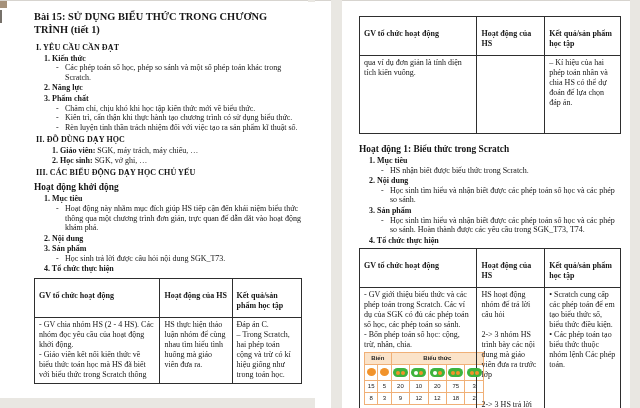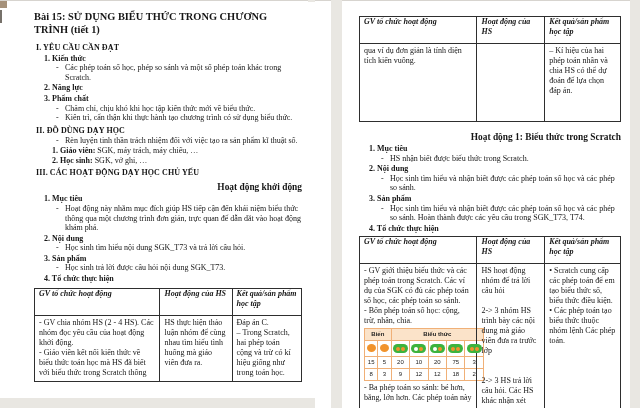--- a/index.html
+++ b/index.html
@@ -28,27 +28,27 @@
 
   
   .title{font-size:10.4px;font-weight:700;line-height:1.25;margin:2px 0 7px 0}
   .blk{font-size:8px;line-height:9.6px}
   .h1{font-weight:700;margin:3px 0 1px 2px;letter-spacing:.1px}
   .num{font-weight:700;margin:1px 0 0 10px}
   .inline{margin:0 0 0 18px}
   .inline b{font-weight:700}
   .bullet{margin-left:22px;padding-left:9px;position:relative}
   .bullet::before{content:"-";position:absolute;left:0;top:0}
-  .center{font-weight:700;text-align:right;font-size:9.4px;margin:5px 0 2px 0}
+  .center{font-weight:700;text-align:left;font-size:9.4px;margin:5px 0 2px 0}
 
   
   .acttab{border-collapse:collapse;width:100%;table-layout:fixed}
   .acttab th,.acttab td{border:1px solid #2e2e2e;vertical-align:top;
       padding:2px 4px 3px 4px;font-size:8px;line-height:10px;text-align:left}
-  .acttab th{font-weight:700;font-style:italic;padding-top:0;padding-bottom:6px}
+  .acttab th{font-weight:700;padding-top:12px;padding-bottom:6px}
   .t1{margin-top:4px}
   .t2{margin-top:10px}
   .t3{margin-top:3px;margin-bottom:4px}
   .pre{white-space:pre-line}
 
   
   .figwrap{margin:2px 0 2px 0}
   .figtab{border-collapse:collapse;table-layout:fixed;width:120px;
       font-family:"Liberation Sans",sans-serif}
   .figtab td{border:1px solid #f0b077;text-align:center;vertical-align:middle;
@@ -80,30 +80,29 @@
   <div class="page page-l">
     <div class="title">Bài 15: SỬ DỤNG BIỂU THỨC TRONG CHƯƠNG TRÌNH (tiết 1)</div>
     <div>
         <div class="blk h1">I.      YÊU CẦU CẦN ĐẠT</div>
         <div class="blk num">1.  Kiến thức</div>
         <div class="blk bullet">Các phép toán số học, phép so sánh và một số phép toán khác trong Scratch.</div>
         <div class="blk num">2.  Năng lực</div>
         <div class="blk num">3.  Phẩm chất</div>
         <div class="blk bullet">Chăm chỉ, chịu khó khi học tập kiến thức mới về biểu thức.</div>
         <div class="blk bullet">Kiên trì, cẩn thận khi thực hành tạo chương trình có sử dụng biểu thức.</div>
+        <div class="blk bullet">Rèn luyện tinh thần trách nhiệm đối với việc tạo ra sản phẩm kĩ thuật số.</div>
         <div class="blk h1">II.     ĐỒ DÙNG DẠY HỌC</div>
-        <div class="blk bullet">Rèn luyện tinh thần trách nhiệm đối với việc tạo ra sản phẩm kĩ thuật số.</div>
         <div class="blk inline"><b>1.  Giáo viên:</b><span> SGK, máy trách, máy chiếu, …</span></div>
         <div class="blk inline"><b>2.  Học sinh:</b><span> SGK, vở ghi, …</span></div>
-        <div class="blk h1">III.    CÁC HOẠT ĐỘNG DẠY HỌC CHỦ YẾU</div>
+        <div class="blk h1">III.    CÁC BIỂU ĐỘNG DẠY HỌC CHỦ YẾU</div>
         <div class="blk center">Hoạt động khởi động</div>
         <div class="blk num">1.  Mục tiêu</div>
         <div class="blk bullet">Hoạt động này nhằm mục đích giúp HS tiếp cận đến khái niệm biểu thức thông qua một chương trình đơn giản, trực quan để dẫn dắt vào hoạt động khám phá.</div>
         <div class="blk num">2.  Nội dung</div>
-        <div class="blk bullet">Học sinh tìm hiểu nội dung SGK_T73 và trả lời câu hỏi.</div>
         <div class="blk num">3.  Sản phẩm</div>
         <div class="blk bullet">Học sinh trả lời được câu hỏi nội dung SGK_T73.</div>
         <div class="blk num">4.  Tổ chức thực hiện</div>
       </div>
 
     <table class="acttab t1">
       <colgroup>
           <col style="width:47%">
           <col style="width:27%">
           <col style="width:26%">

